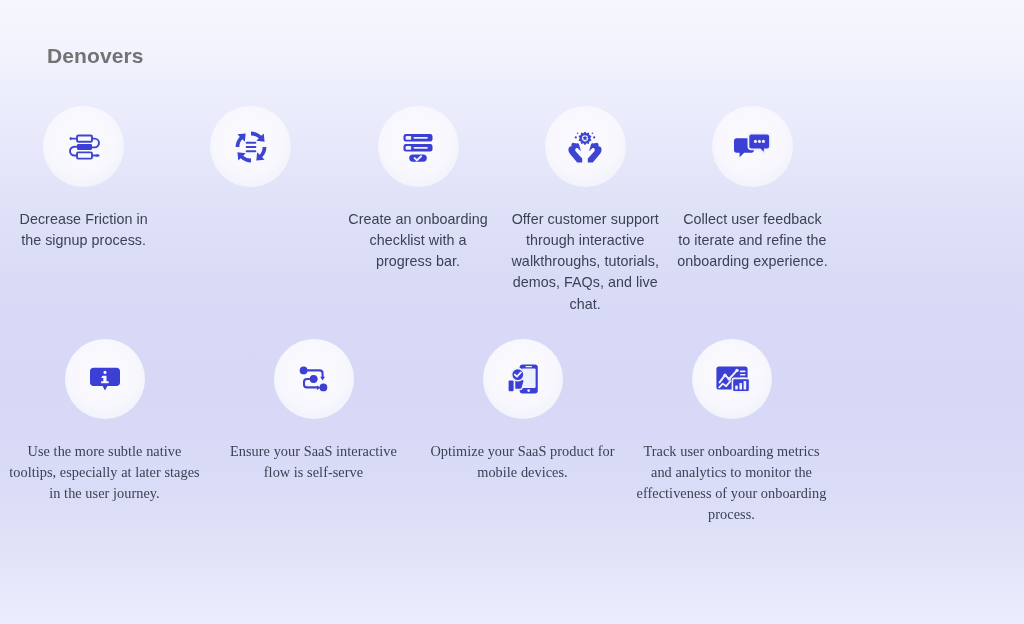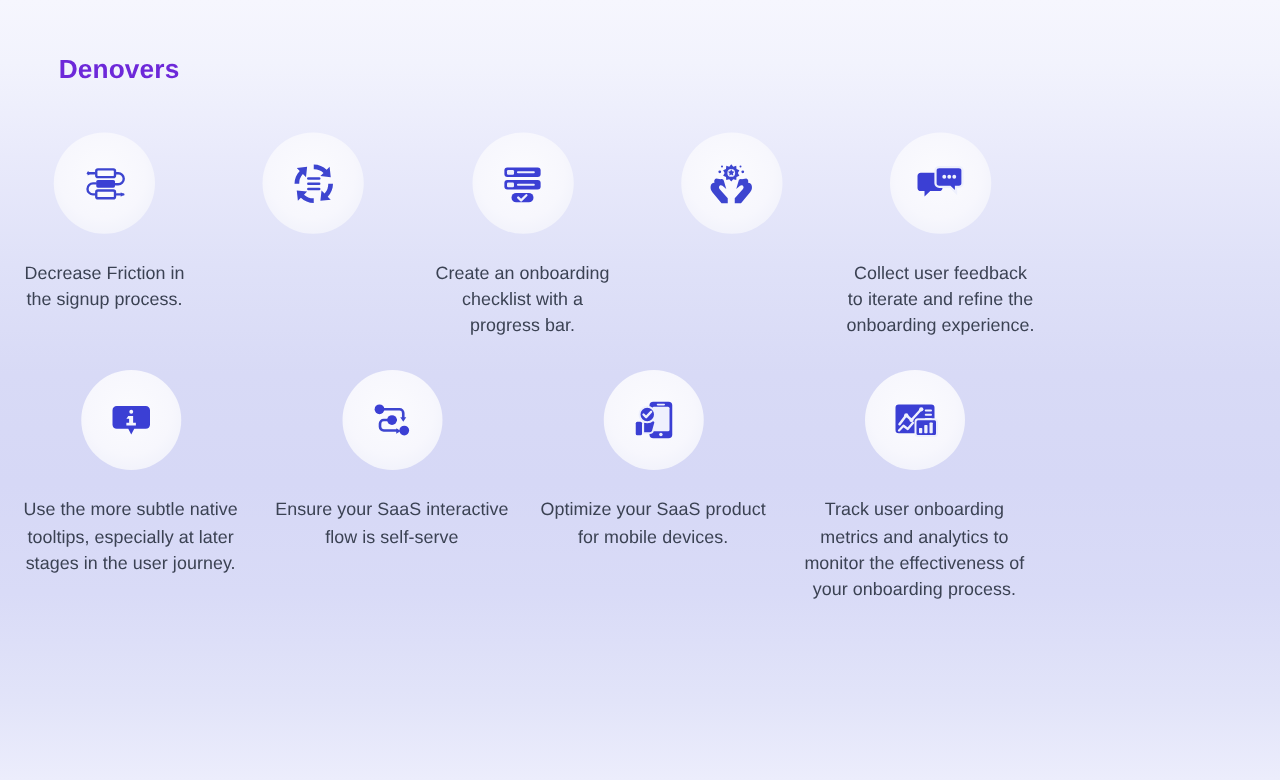--- a/index.html
+++ b/index.html
@@ -19,34 +19,34 @@
        #e2e4f9 90%,
        #ecedfc 100%);
     position:relative;
   }
   .brand {
     position:absolute;
     left:47px; top:44px;
     font-size:21px;
     font-weight:bold;
     letter-spacing:.1px;
-    color:#6d28d9;
+    color:#737373;
   }
   .board {
     position:absolute;
     left:0; top:106px;
     width:836px;
   }
   .row {
     display:flex;
     justify-content:center;
     width:100%;
   }
   .row-1 { gap:0px; }
-  .row-2 { margin-top:24px; }
+  .row-2 { margin-top:24px;font-family:Liberation Serif, serif; }
   .cell {
     display:flex;
     flex-direction:column;
     align-items:center;
     width:191px;
   }
   .row-2 .cell { width:238px; }
   .bubble {
     width:81px; height:81px;
     border-radius:50%;
@@ -150,20 +150,21 @@
               <path d="M13.6 18.4c1.3-.5 2.3.3 2.6 1.5l1.8 6.3-3-2.6c-1-.9-2.3-.5-2.7.6-.3.8-.1 1.5.5 2.2l6.4 7.1v4.1h-5l-7.3-8.9c-1.4-1.7-1.8-3.6-1.2-5.6.4-1.3 1.6-2.1 2.9-1.9l-.1-.5c-.4-1.3.2-2.6 1.5-3z"></path>
               <path d="M30.4 18.4c-1.3-.5-2.3.3-2.6 1.5l-1.8 6.3 3-2.6c1-.9 2.3-.5 2.7.6.3.8.1 1.5-.5 2.2l-6.4 7.1v4.1h5l7.3-8.9c1.4-1.7 1.8-3.6 1.2-5.6-.4-1.3-1.6-2.1-2.9-1.9l.1-.5c.4-1.3-.2-2.6-1.5-3z"></path>
               <circle cx="12.8" cy="12.4" r="1.1"></circle>
                 <circle cx="31.2" cy="12.4" r="1.1"></circle>
               <circle cx="14.6" cy="8.2" r=".8"></circle>
                 <circle cx="29.4" cy="8.2" r=".8"></circle>
             </g>
           </svg>
         </span>
       </div>
+      <div class="caption">Offer customer support through interactive walkthroughs, tutorials, demos, FAQs, and live chat.</div>
     </div>
 
     <div class="cell">
       <div class="bubble">
         <span>
           <svg width="44" height="44" viewBox="0 0 44 44" fill="none">
             <path d="M6.6 13.2h14.8c1.5 0 2.6 1.1 2.6 2.5v9.6c0 1.4-1.1 2.5-2.6 2.5h-7.2l-4.6 4.4v-4.4H6.6c-1.5 0-2.6-1.1-2.6-2.5v-9.6c0-1.4 1.1-2.5 2.6-2.5z" fill="#3b3fd4"></path>
             <path d="M21.4 8.6h15.6c1.7 0 3 1.2 3 2.8v10.2c0 1.6-1.3 2.8-3 2.8h-2.2v4.6l-4.8-4.6h-8.6c-1.7 0-3-1.2-3-2.8V11.4c0-1.6 1.3-2.8 3-2.8z" fill="#3b3fd4" stroke="#eef0fd" stroke-width="1.8"></path>
             <g fill="#eef0fd">
               <circle cx="25.4" cy="16.4" r="1.55"></circle>

